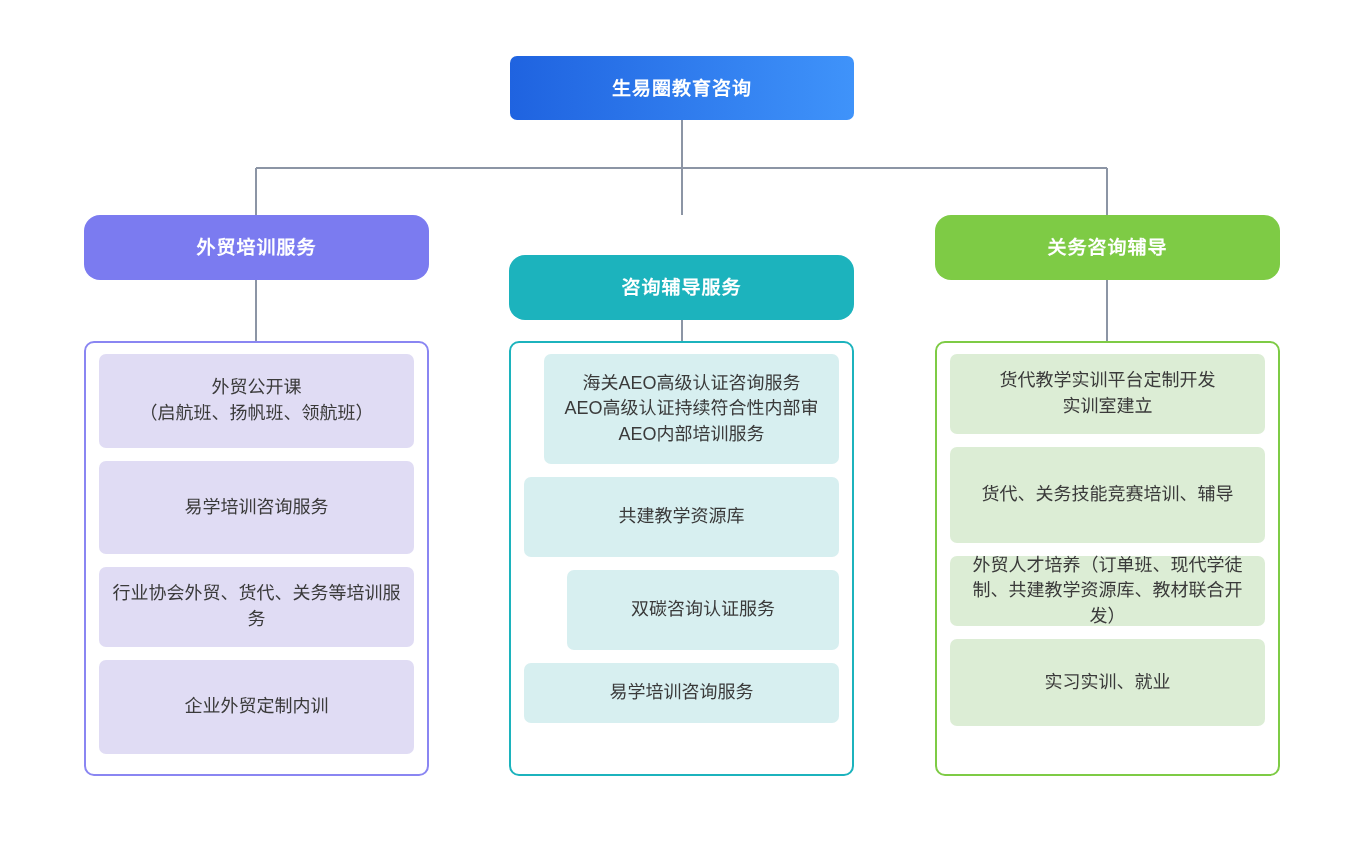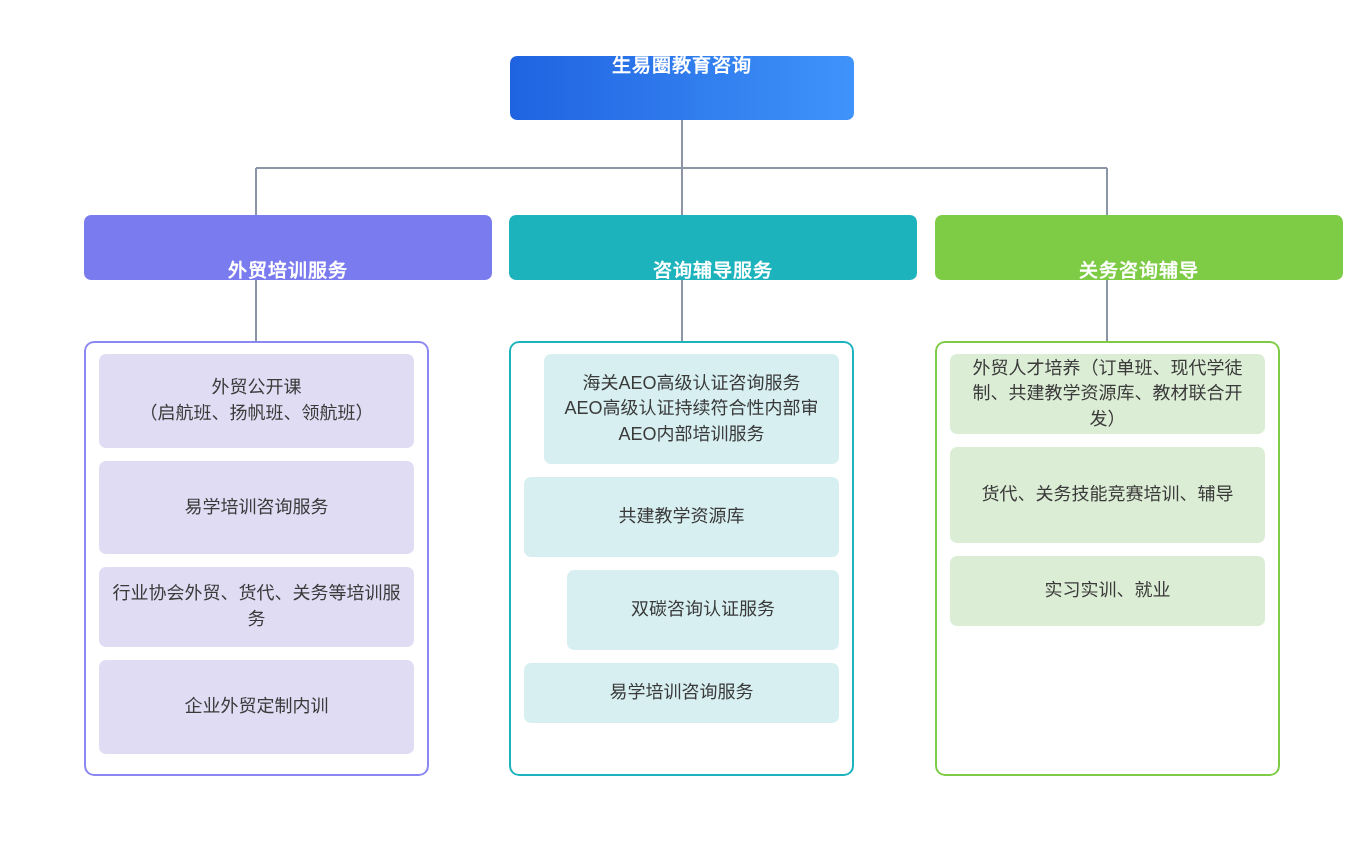--- a/index.html
+++ b/index.html
@@ -34,20 +34,21 @@
 
   
   .root-node {
     position: absolute;
     left: 510px;
     top: 56px;
     width: 344px;
     height: 64px;
     border-radius: 7px;
     display: flex;
+    align-items: center;
     justify-content: center;
     box-sizing: border-box;
   }
   .root-node-label {
     color: #ffffff;
     font-size: 19px;
     font-weight: bold;
     letter-spacing: 1px;
     line-height: 1;
   }
@@ -56,25 +57,25 @@
   .branch-column {
     position: absolute;
     top: 215px;
     width: 345px;
   }
   .branch-column.col-0 { left: 84px; }
   .branch-column.col-1 { left: 509px; }
   .branch-column.col-2 { left: 935px; }
 
   .branch-header {
-    width: 408px;
+    width: 345px;
     height: 65px;
-    border-radius: 7px;
-    display: flex;
-    align-items: flex-end;
+    border-radius: 16px;
+    display: flex;
+    align-items: center;
     justify-content: center;
     box-sizing: border-box;
   }
   .branch-header-label {
     color: #ffffff;
     font-size: 19px;
     font-weight: bold;
     letter-spacing: 1px;
     line-height: 1;
   }
@@ -162,37 +163,39 @@
     <div class="branch-panel" style="border-color: rgb(138, 134, 242);">
       <div class="item-card" style="background: rgb(224, 220, 244); color: rgb(58, 58, 58);">外贸公开课
 （启航班、扬帆班、领航班）</div>
       <div class="item-card" style="background: rgb(224, 220, 244); color: rgb(58, 58, 58);">易学培训咨询服务</div>
       <div class="item-card" style="background: rgb(224, 220, 244); color: rgb(58, 58, 58);">行业协会外贸、货代、关务等培训服务</div>
       <div class="item-card" style="background: rgb(224, 220, 244); color: rgb(58, 58, 58); text-align: center;">企业外贸定制内训</div>
     </div>
   </div>
 
   <div class="branch-column col-1" id="branch-col-1">
-    <div class="branch-header" style="background: rgb(28, 179, 189);">
+    <div class="branch-header" style="background: rgb(28, 179, 189); margin-top: 40px;">
       <span class="branch-header-label">咨询辅导服务</span>
     </div>
     <div class="branch-panel" style="border-color: rgb(28, 179, 189);">
       <div class="item-card" style="background: rgb(215, 239, 240); color: rgb(58, 58, 58);">海关AEO高级认证咨询服务
 AEO高级认证持续符合性内部审
 AEO内部培训服务</div>
       <div class="item-card" style="background: rgb(215, 239, 240); color: rgb(58, 58, 58);">共建教学资源库</div>
       <div class="item-card" style="background: rgb(215, 239, 240); color: rgb(58, 58, 58); margin-left: 43px;">双碳咨询认证服务</div>
       <div class="item-card" style="background: rgb(215, 239, 240); color: rgb(58, 58, 58);">易学培训咨询服务</div>
     </div>
   </div>
 
   <div class="branch-column col-2" id="branch-col-2">
     <div class="branch-header" style="background: rgb(126, 203, 69);">
       <span class="branch-header-label">关务咨询辅导</span>
     </div>
     <div class="branch-panel" style="border-color: rgb(126, 203, 69);">
+      <div class="item-card" style="background: rgb(220, 237, 213); color: rgb(58, 58, 58);">货代教学实训平台定制开发
+实训室建立</div>
+      <div class="item-card" style="background: rgb(220, 237, 213); color: rgb(58, 58, 58);">货代、关务技能竞赛培训、辅导</div>
       <div class="item-card" style="background: rgb(220, 237, 213); color: rgb(58, 58, 58);">外贸人才培养（订单班、现代学徒制、共建教学资源库、教材联合开发）</div>
-      <div class="item-card" style="background: rgb(220, 237, 213); color: rgb(58, 58, 58);">货代、关务技能竞赛培训、辅导</div>
       <div class="item-card" style="background: rgb(220, 237, 213); color: rgb(58, 58, 58);">实习实训、就业</div>
     </div>
   </div>
 
 </div>
 
 </body></html>

